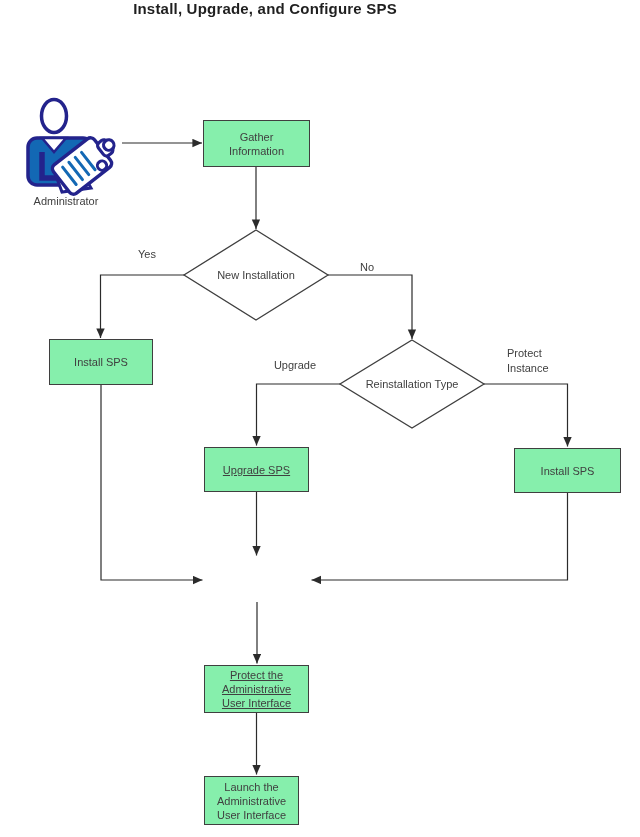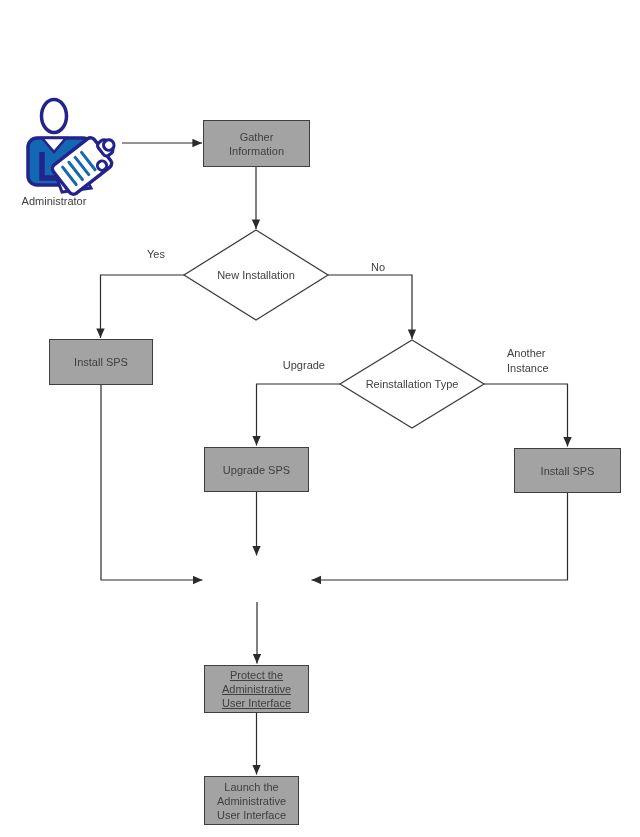--- a/index.html
+++ b/index.html
@@ -6,45 +6,46 @@
   .canvas {
     position:relative; width:640px; height:837px; background:#ffffff;
     font-family:"Liberation Sans", sans-serif; overflow:hidden;
   }
   .page-title {
     position:absolute; left:0; top:6; width:530px; text-align:center;
     font-size:15px; font-weight:bold; color:#1f1f1f; letter-spacing:0.2px;
   }
   svg.layer { position:absolute; left:0; top:0; width:640px; height:837px; }
   .box {
-    position:absolute; background:#a3a3a3; border:1.4px solid #3f3f3f;
+    position:absolute; background:#86efac; border:1.4px solid #3f3f3f;
     display:flex; align-items:center; justify-content:center; text-align:center;
     font-size:11px; line-height:14px; color:#404040; white-space:pre-line;
     box-sizing:border-box;
   }
   .dlabel {
     position:absolute; display:flex; align-items:center; justify-content:center;
     text-align:center; font-size:11px; color:#404040;
   }
   .elabel {
     position:absolute; font-size:11px; color:#404040; white-space:pre-line;
     line-height:15px;
   }
-  .elabel.center { text-align:right; }
+  .elabel.center { text-align:center; }
   .actor-label {
-    position:absolute; left:4px; top:195px; width:100px; text-align:center;
+    position:absolute; left:16px; top:195px; width:100px; text-align:center;
     font-size:11px; color:#404040;
   }
   .actor-svg { position:absolute; left:18px; top:92px; }
 </style>
 </head>
 <body>
 
 <div class="canvas">
 
+  <div class="page-title">Install, Upgrade, and Configure SPS</div>
 
   <svg class="layer" viewBox="0 0 640 837">
     <defs>
       <marker id="arrow" markerWidth="9" markerHeight="8" refX="8" refY="3.5" orient="auto">
         <path d="M0,0 L8,3.5 L0,7 Z" fill="#2b2b2b"></path>
       </marker>
     </defs>
     <g stroke="#2b2b2b" stroke-width="1.2" fill="none">
       <path d="M122,143 H202" marker-end="url(#arrow)"></path>
       <path d="M256,167 V229" marker-end="url(#arrow)"></path>
@@ -85,21 +86,21 @@
       <circle cx="16" cy="12" r="4.6" fill="#ffffff" stroke="#23238c" stroke-width="3"></circle>
     </g>
   </svg>
   <div class="actor-label">Administrator</div>
 
   <div class="box" style="left:203px; top:120px; width:107px; height:47px;">Gather
 Information</div>
 
   <div class="box" style="left:49px; top:339px; width:104px; height:46px;">Install SPS</div>
 
-  <div class="box" style="left:204px; top:447px; width:105px; height:45px;">Upgrade SPS</div>
+  <div class="box" style="left:204px; top:447px; width:105px; height:45px;text-decoration:underline;">Upgrade SPS</div>
 
   <div class="box" style="left:514px; top:448px; width:107px; height:45px;">Install SPS</div>
 
 
   <div class="box" style="left:204px; top:665px; width:105px; height:48px;text-decoration:underline;">Protect the
 Administrative
 User Interface</div>
 
   <div class="box" style="left:204px; top:776px; width:95px; height:49px;">Launch the
 Administrative
@@ -108,16 +109,16 @@
   <div class="dlabel" style="left:342px; top:371px; width:140px; height:26px;">Reinstallation Type</div>
 
   <div class="dlabel" style="left:186px; top:262px; width:140px; height:26px;">New Installation</div>
 
   <div class="elabel center" style="left:129px; top:247px; width:36px;">Yes</div>
 
   <div class="elabel center" style="left:349px; top:260px; width:36px;">No</div>
 
   <div class="elabel center" style="left:265px; top:358px; width:60px;">Upgrade</div>
 
-  <div class="elabel" style="left:507px; top:346px; width:64px;">Another
+  <div class="elabel" style="left:507px; top:346px; width:64px;">Protect
 Instance</div>
 
 </div>
 
 </body></html>

